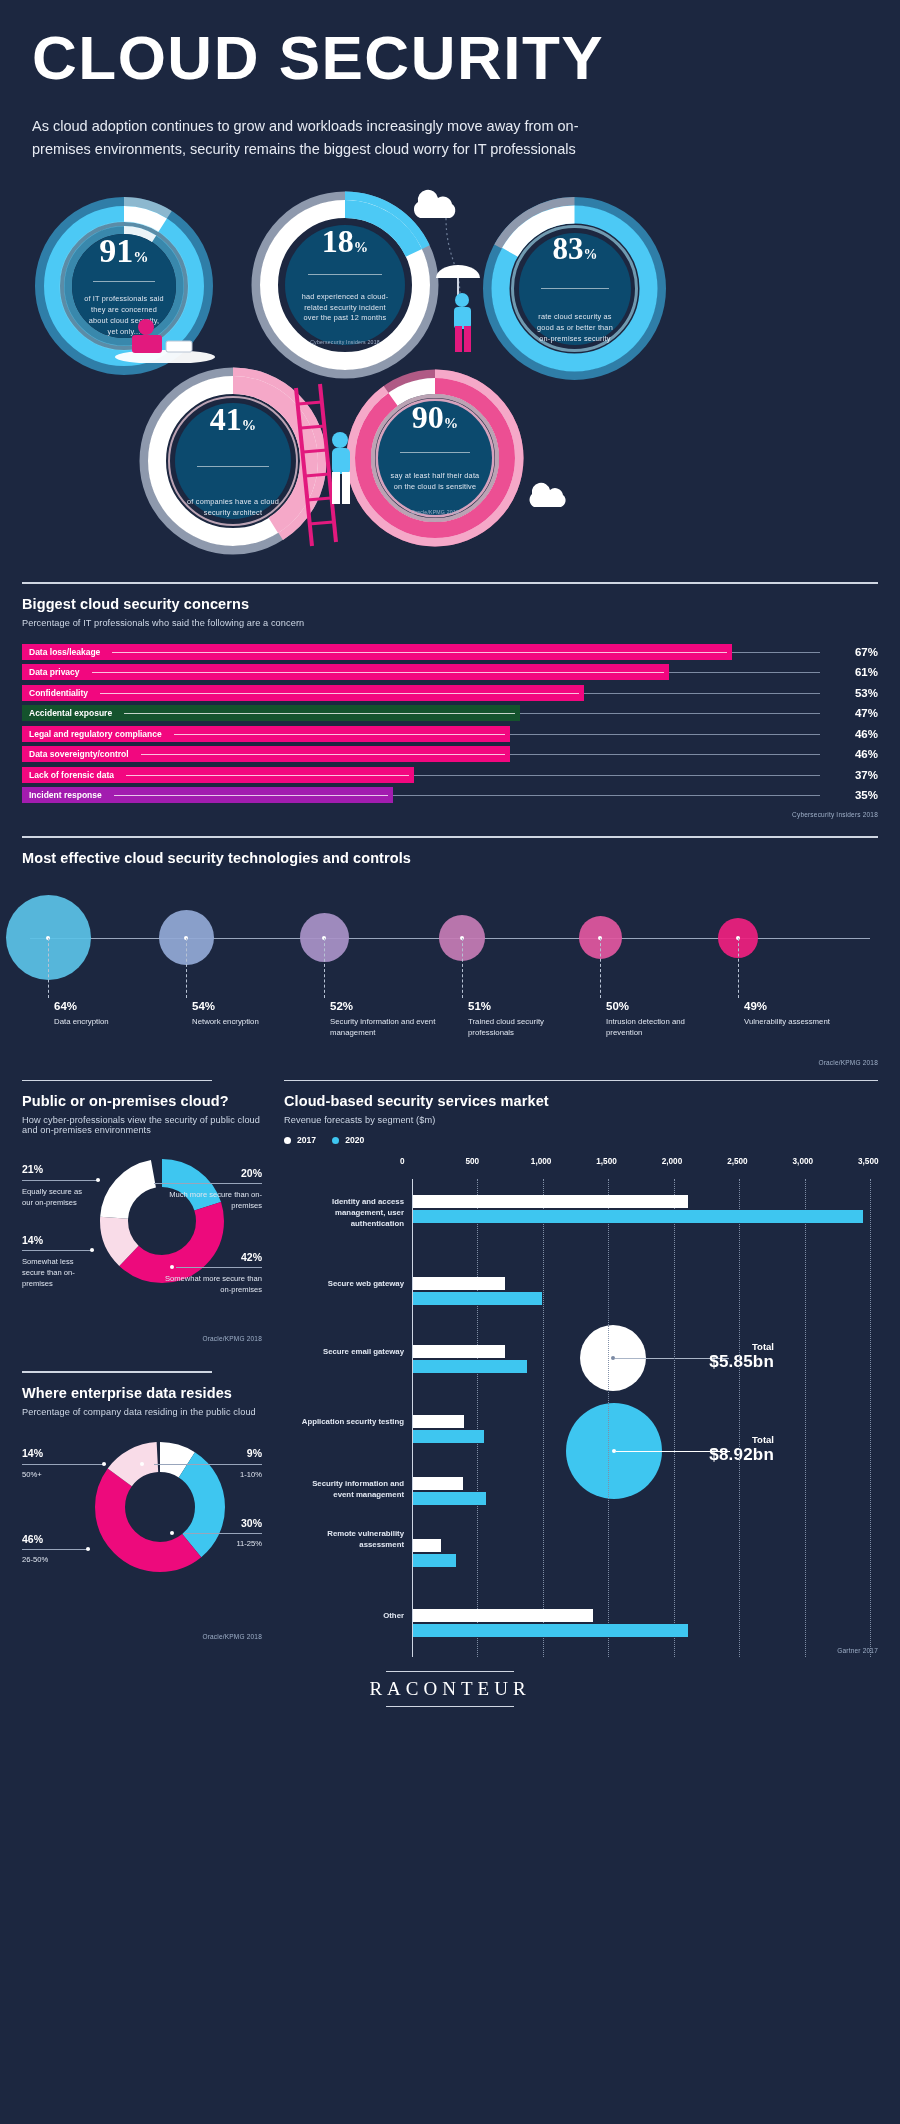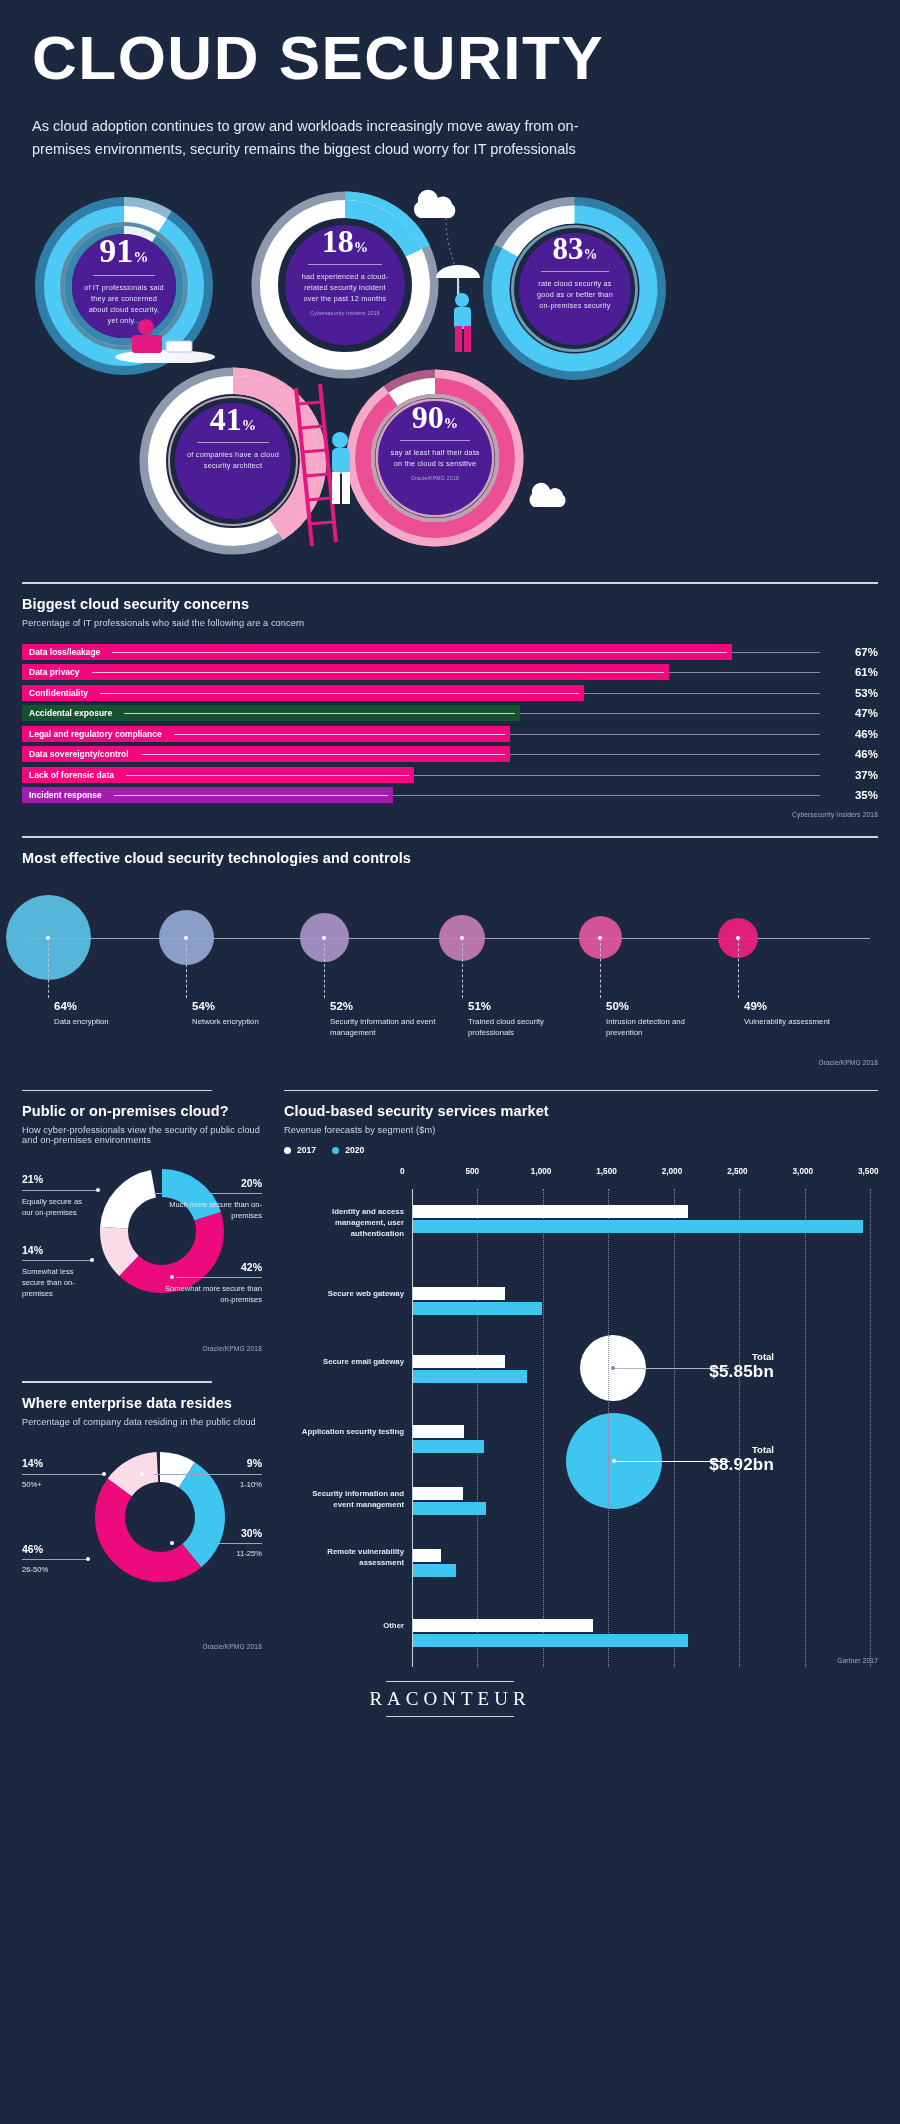--- a/index.html
+++ b/index.html
@@ -29,25 +29,25 @@
     color: #e6eaf2;
     font-weight: 400;
     max-width: 560px;
   }
 
   
   .donuts-wrap { position: relative; height: 400px; margin-top: 18px; }
   .donut-inner {
     position: absolute;
     border-radius: 50%;
-    background: #4c1d95;
+    background: #0c4a6e;
     display: flex;
     flex-direction: column;
     align-items: center;
-    justify-content: flex-start;
+    justify-content: space-between;
     text-align: center;
     padding: 0 12px;
   }
   .donut-pct {
     font-family: "Liberation Serif", serif;
     font-weight: 700;
     line-height: 1;
     color: #ffffff;
   }
   .donut-pct .sym { font-size: 0.45em; vertical-align: baseline; }
@@ -411,21 +411,21 @@
         <div class="circle-name" style="left: 584px;">Intrusion detection and prevention</div>
         <div class="circle-blob" style="left: 696px; top: 38px; width: 40px; height: 40px; background: rgb(239, 31, 127); opacity: 0.92;"></div>
         <div class="circle-dot" style="left: 714px;"></div>
         <div class="circle-stem" style="left: 716px;"></div>
         <div class="circle-pct" style="left: 722px;">49%</div>
         <div class="circle-name" style="left: 722px;">Vulnerability assessment</div>
       </div>
     <div class="src-note" style="margin-top:-6px;">Oracle/KPMG 2018</div>
   </div>
 
-  <div class="lower" style="margin-top:24px;">
+  <div class="lower" style="margin-top:14px;">
 
     <div class="col-left">
 
       <div>
         <div class="divider" style="width:190px;"></div>
         <div class="sec-title">Public or on-premises cloud?</div>
         <div class="sec-sub">How cyber-professionals view the security of public cloud and on-premises environments</div>
 
         <div class="pie-block" style="height:210px;">
           <svg class="pie-svg" style="left:76px; top:8px;" width="128" height="128" viewBox="0 0 128 128">
@@ -556,21 +556,21 @@
           <div class="m-bar" style="left: 129px; top: 135px; width: 128.894px; background: rgb(62, 198, 240);"></div>
           <div class="m-cat" style="left: 12px; top: 190px;">Secure email gateway</div>
           <div class="m-bar" style="left: 129px; top: 188px; width: 91.6px; background: rgb(255, 255, 255);"></div>
           <div class="m-bar" style="left: 129px; top: 203px; width: 113.846px; background: rgb(62, 198, 240);"></div>
           <div class="m-cat" style="left: 12px; top: 260px;">Application security testing</div>
           <div class="m-bar" style="left: 129px; top: 258px; width: 51.0343px; background: rgb(255, 255, 255);"></div>
           <div class="m-bar" style="left: 129px; top: 273px; width: 71.3171px; background: rgb(62, 198, 240);"></div>
           <div class="m-cat" style="left: 12px; top: 322px;">Security information and event management</div>
           <div class="m-bar" style="left: 129px; top: 320px; width: 49.7257px; background: rgb(255, 255, 255);"></div>
           <div class="m-bar" style="left: 129px; top: 335px; width: 73.28px; background: rgb(62, 198, 240);"></div>
-          <div class="m-cat" style="left: 12px; top: 380px;">Remote vulnerability assessment</div>
+          <div class="m-cat" style="left: 12px; top: 372px;">Remote vulnerability assessment</div>
           <div class="m-bar" style="left: 129px; top: 382px; width: 28.1343px; background: rgb(255, 255, 255);"></div>
           <div class="m-bar" style="left: 129px; top: 397px; width: 43.1829px; background: rgb(62, 198, 240);"></div>
           <div class="m-cat" style="left: 12px; top: 454px;">Other</div>
           <div class="m-bar" style="left: 129px; top: 452px; width: 179.929px; background: rgb(255, 255, 255);"></div>
           <div class="m-bar" style="left: 129px; top: 467px; width: 274.8px; background: rgb(62, 198, 240);"></div>
         </div>
 
       <div class="src-note" style="margin-top:-10px;">Gartner 2017</div>
     </div>
   </div>

